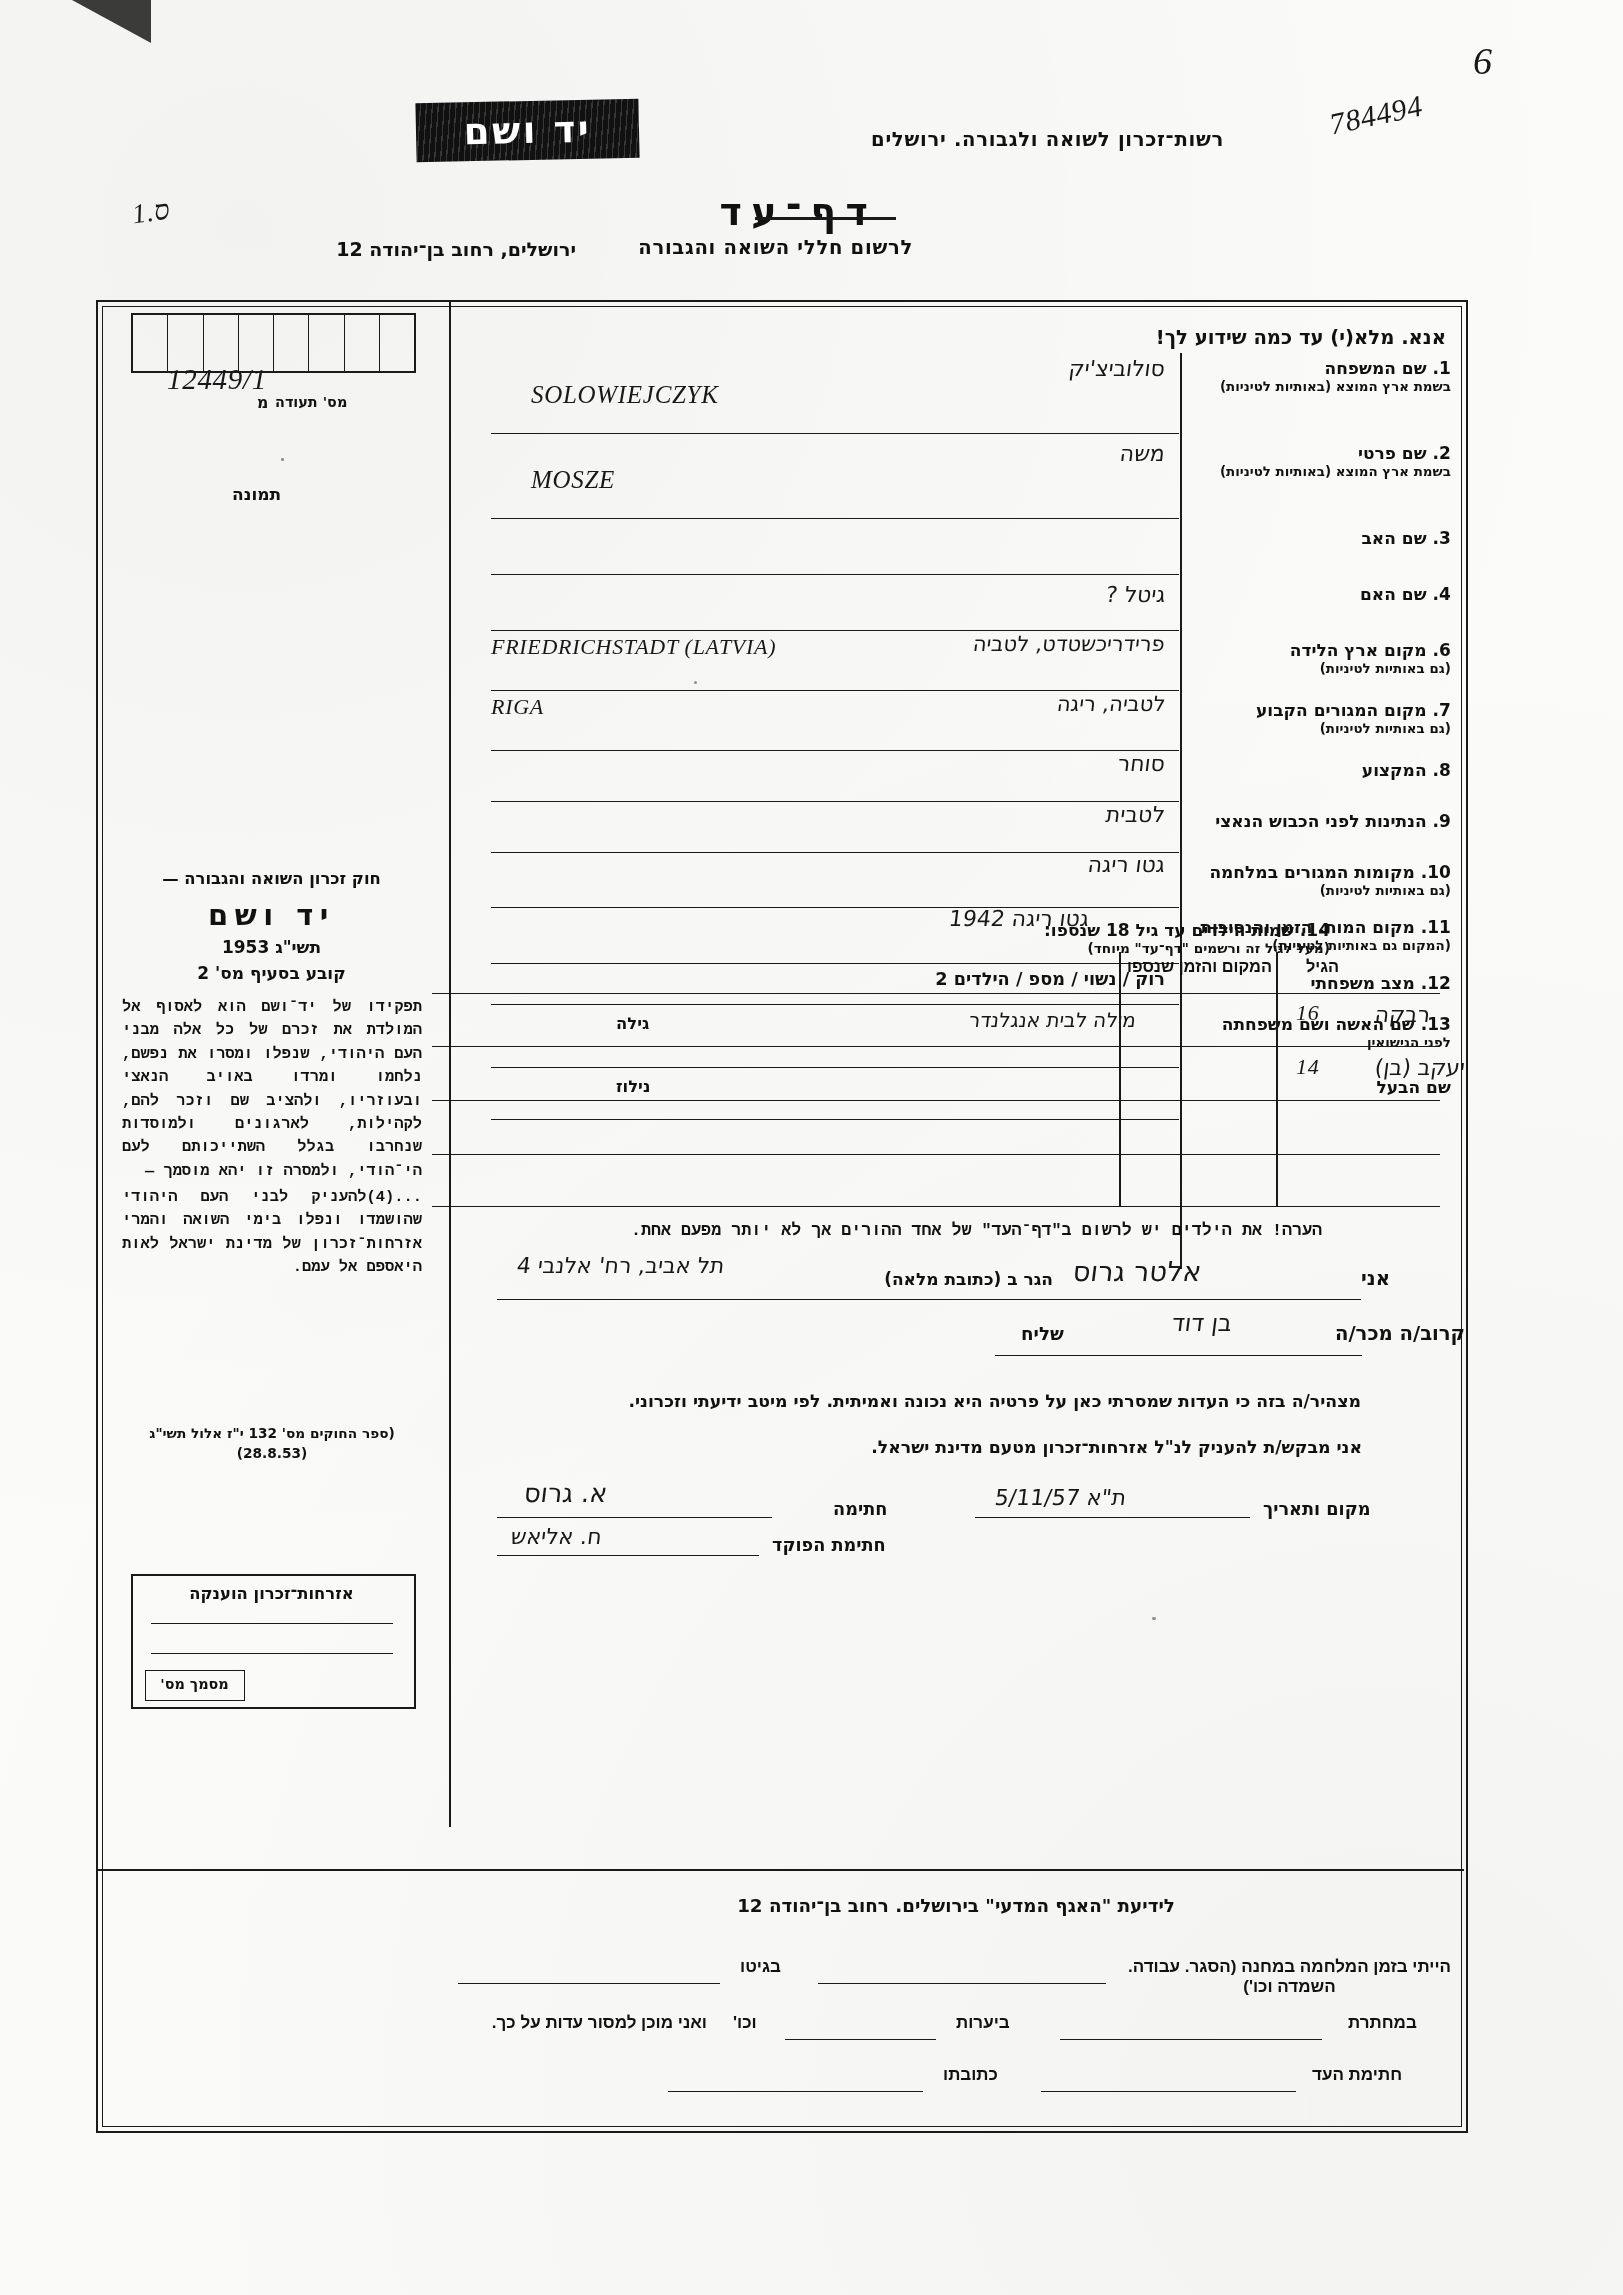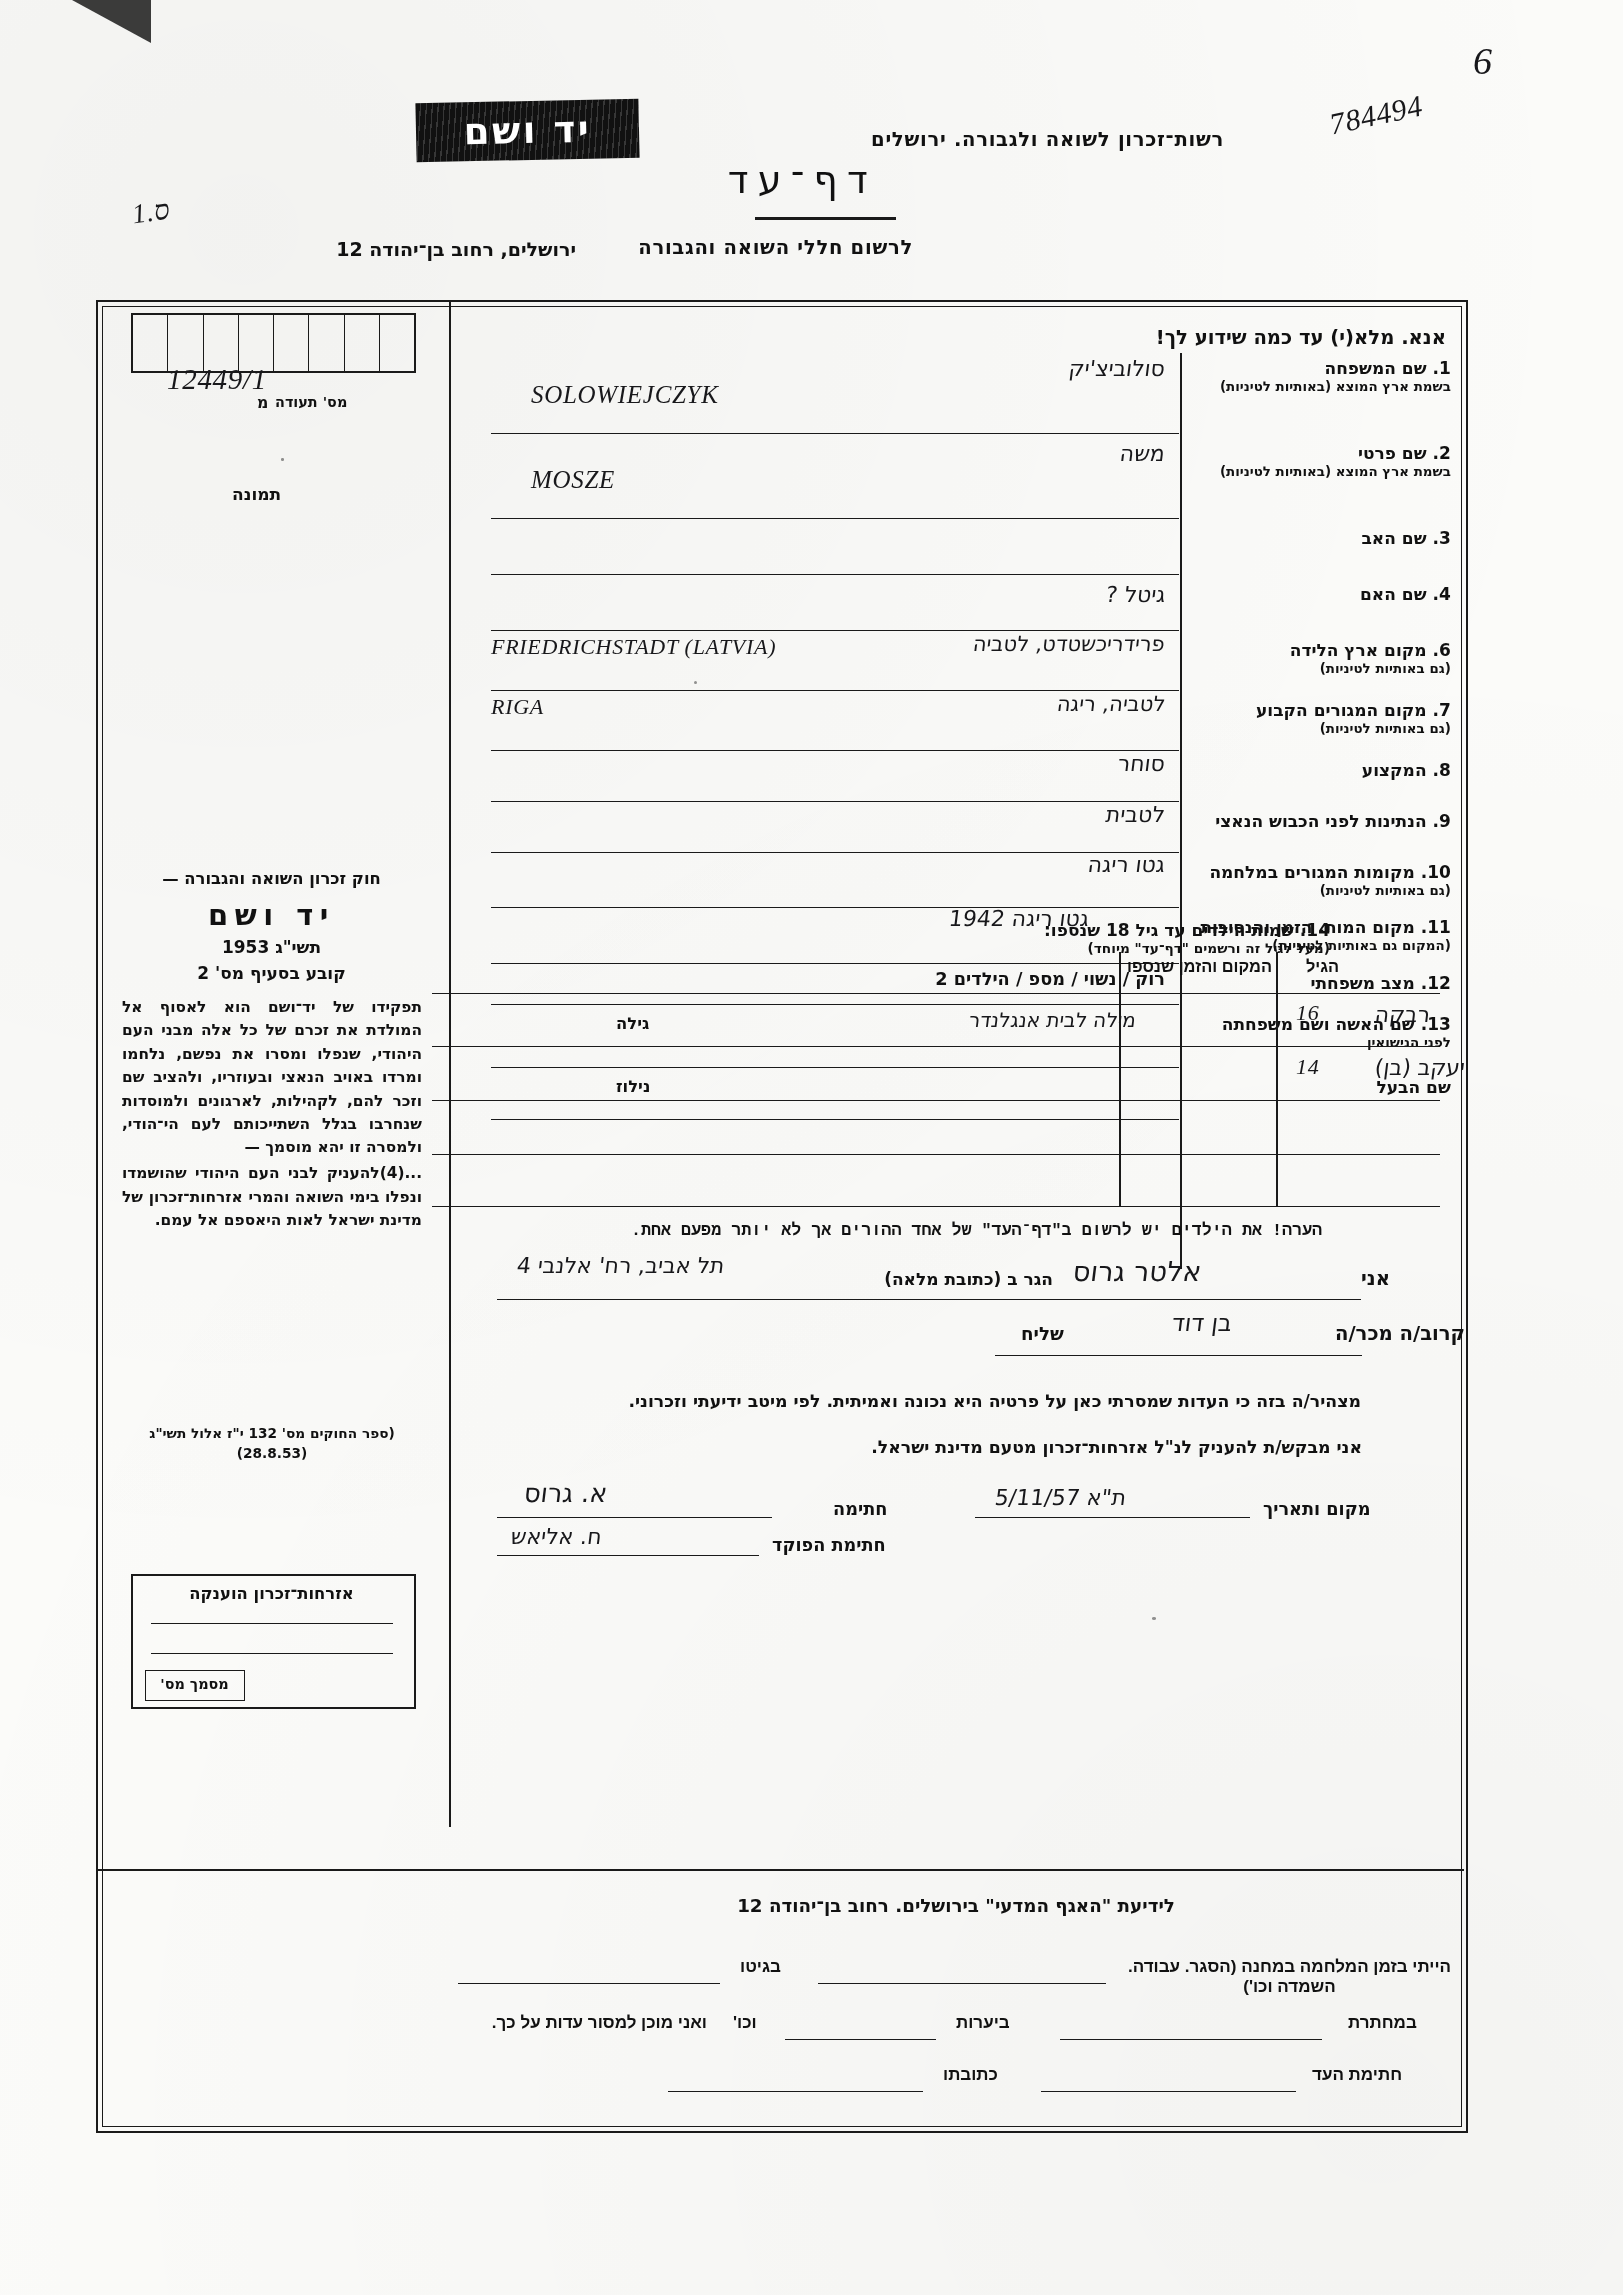--- a/index.html
+++ b/index.html
@@ -40,22 +40,22 @@
     transform:skewX(-7deg);
   }
   .line{background:#1a1a1a;position:absolute;}
 
   
   #top-authority{
     top:128px;right:399px;
     font-size:19.6px;font-weight:bold;letter-spacing:0.7px;
   }
   #daf-ed{
-    top:158px;right:746px;
-    font-size:38px;font-weight:normal;letter-spacing:9.2px;
+    top:190px;right:746px;
+    font-size:38px;font-weight:bold;letter-spacing:9.2px;
   }
   #daf-ed-underline{
     top:217px;right:727px;width:141px;height:2.6px;
   }
   #subtitle{
     top:236px;right:710px;
     font-size:19.6px;font-weight:bold;letter-spacing:0.7px;
   }
   #address-top{
     top:238px;right:1047px;
@@ -150,21 +150,21 @@
     top:937px;left:111px;width:321px;
     font-size:17px;font-weight:bold;text-align:center;
   }
   #law-clause{
     top:963px;left:111px;width:321px;
     font-size:17px;font-weight:bold;text-align:center;
   }
   #law-body{
     top:996px;left:122px;width:300px;
     font-size:15.4px;line-height:1.52;text-align:justify;
-    direction:rtl;font-weight:bold;
+    direction:rtl;font-weight:bold;font-family:Liberation Mono, monospace;
   }
   #law-body p{margin:0 0 2.6px 0;}
   #law-foot{
     top:1424px;left:122px;width:300px;
     font-size:13.7px;line-height:1.45;direction:rtl;text-align:center;font-weight:bold;
   }
 
   
   #cit-box{
     top:1574px;left:131px;width:281px;height:131px;

